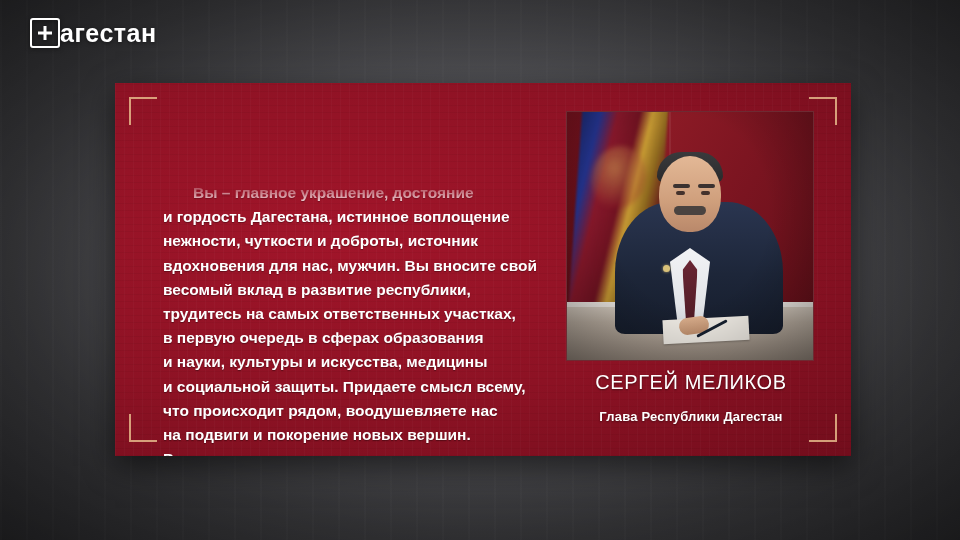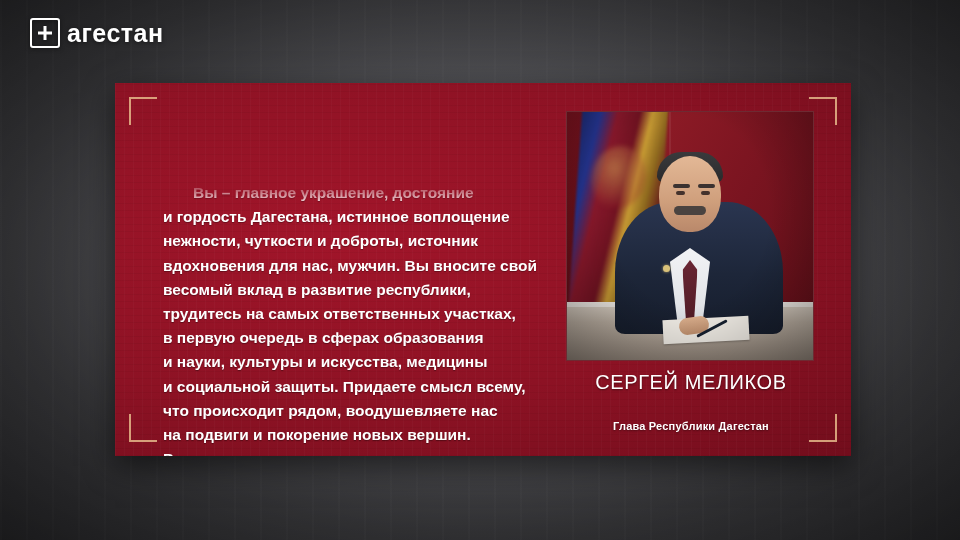--- a/index.html
+++ b/index.html
@@ -39,21 +39,20 @@
     background: radial-gradient(ellipse at 50% 50%, rgba(0,0,0,0) 40%, rgba(0,0,0,0.45) 100%);
   }
 
   
   .logo {
     position: absolute;
     left: 30px;
     top: 18px;
     display: flex;
     align-items: center;
-    gap: 7px;
     filter: drop-shadow(0 1px 2px rgba(0,0,0,0.5));
   }
   .logo-mark {
     width: 30px;
     height: 30px;
     border: 2px solid #ffffff;
     border-radius: 3px;
     position: relative;
     box-sizing: border-box;
   }
@@ -368,22 +367,22 @@
     text-align: center;
     color: #ffffff;
   }
   .caption .name {
     font-size: 20px;
     font-weight: normal;
     letter-spacing: 0.6px;
     text-shadow: 0 1px 2px rgba(0,0,0,0.45);
   }
   .caption .role {
-    margin-top: 26px;
-    font-size: 11px;
+    margin-top: 15px;
+    font-size: 13px;
     font-weight: bold;
     letter-spacing: 0.2px;
     text-shadow: 0 1px 2px rgba(0,0,0,0.4);
   }
 </style>
 </head>
 <body>
 
 <div id="stage">
   <div class="backdrop-streaks"></div>

